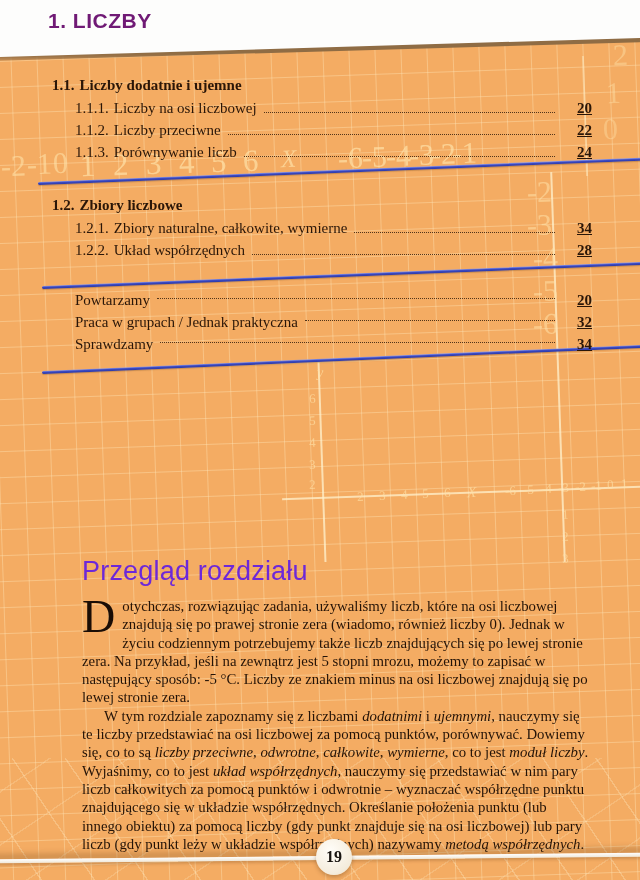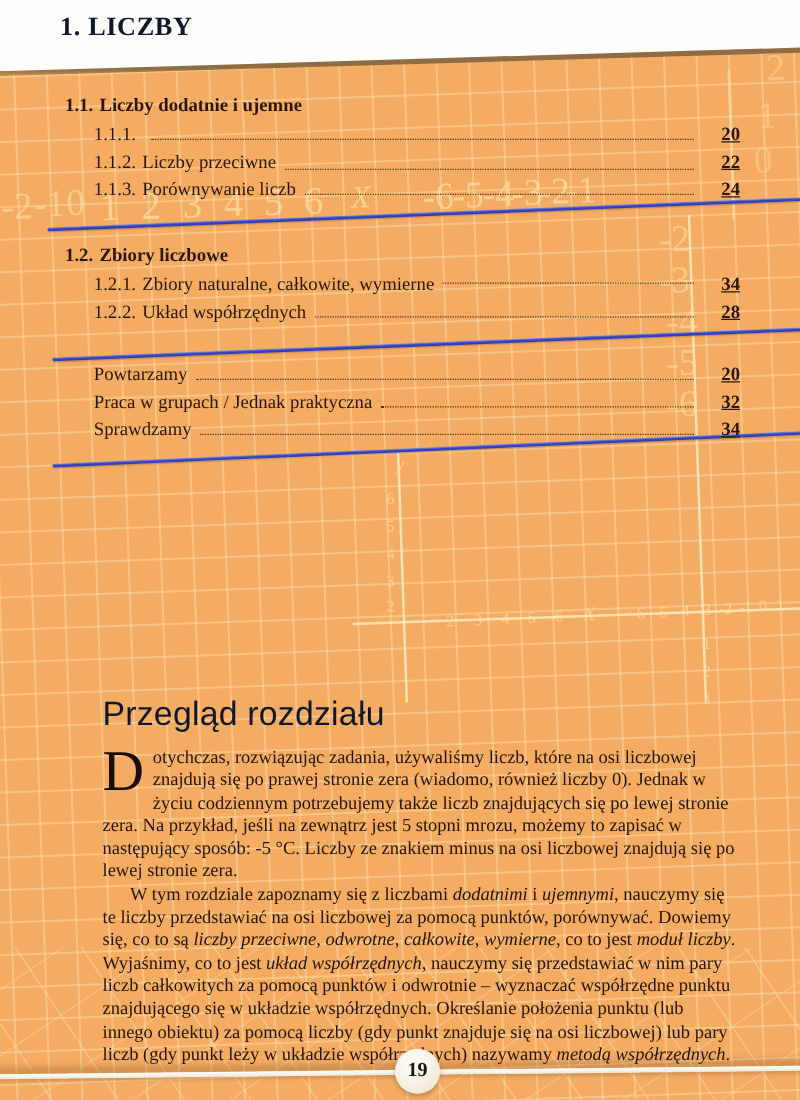--- a/index.html
+++ b/index.html
@@ -51,40 +51,40 @@
     clip-path:polygon(0 0,100% 0,100% 42px,0 61px);
     background:#8f6c44;filter:blur(3px);
   }
   .header-band{
     position:absolute;left:0;top:0;width:640px;height:60px;
     clip-path:polygon(0 0,100% 0,100% 38px,0 57px);
     background:#fdfdfc;
   }
   .chapter-title{
     position:absolute;left:48px;top:9px;
-    font-family:Liberation Serif, serif;font-weight:bold;
-    font-size:21px;letter-spacing:.5px;color:#0f172a;
+    font-family:Liberation Sans, sans-serif;font-weight:bold;
+    font-size:21px;letter-spacing:.5px;color:#701a75;
   }
   
   .toc-row{
     position:absolute;display:flex;align-items:baseline;
     font-size:15px;color:#2a1608;line-height:18px;
   }
   .toc-head{left:52px;font-weight:bold;}
   .toc-entry{left:75px;width:517px;}
-  .toc-extra{left:75px;width:517px;}
+  .toc-extra{left:75px;width:517px;align-items:center;}
   .toc-label{margin-right:5px;white-space:nowrap;}
   .toc-title{white-space:nowrap;}
   .dots{flex:1;border-bottom:1px dotted #53351a;margin:0 7px 3px 7px;min-width:20px;}
   .pg{width:30px;text-align:right;font-weight:bold;font-size:15px;white-space:nowrap;text-decoration:underline;}
   
   .overview-heading{
     position:absolute;left:82px;top:556px;
     font-family:"Liberation Sans",sans-serif;font-weight:500;
-    font-size:27px;color:#0f172a;letter-spacing:.2px;
+    font-size:27px;color:#6d28d9;letter-spacing:.2px;
   }
   .overview-body{
     position:absolute;left:82px;top:597px;width:508px;
     font-size:14.8px;line-height:18.3px;color:#241307;
   }
   .overview-body p{margin:0;}
   .dropcap{
     float:left;font-size:46px;line-height:37px;
     padding:1px 7px 0 0;color:#1a0d05;font-family:"Liberation Serif",serif;
   }
@@ -173,41 +173,42 @@
   <div class="header-shadow"></div>
   <div class="header-band"></div>
   <div class="chapter-title">1. LICZBY</div>
 
   <div class="toc-row toc-head" style="top:76px;">
     <span class="toc-label">1.1.</span>
     <span class="toc-title">Liczby dodatnie i ujemne</span>
   </div>
   <div class="toc-row toc-entry" style="top:99px;">
     <span class="toc-label">1.1.1.</span>
+    <span class="toc-title">Liczby na osi liczbowej</span>
     <span class="dots"></span>
     <span class="pg">20</span>
   </div>
-  <div class="toc-row toc-entry" style="top:121px;align-items:flex-end;">
+  <div class="toc-row toc-entry" style="top:121px;">
     <span class="toc-label">1.1.2.</span>
     <span class="toc-title">Liczby przeciwne</span>
     <span class="dots"></span>
     <span class="pg">22</span>
   </div>
   <div class="toc-row toc-entry" style="top:143px;">
     <span class="toc-label">1.1.3.</span>
     <span class="toc-title">Porównywanie liczb</span>
     <span class="dots"></span>
     <span class="pg">24</span>
   </div>
 
   <div class="toc-row toc-head" style="top:196px;">
     <span class="toc-label">1.2.</span>
     <span class="toc-title">Zbiory liczbowe</span>
   </div>
-  <div class="toc-row toc-entry" style="top:219px;align-items:center;">
+  <div class="toc-row toc-entry" style="top:219px;">
     <span class="toc-label">1.2.1.</span>
     <span class="toc-title">Zbiory naturalne, całkowite, wymierne</span>
     <span class="dots"></span>
     <span class="pg">34</span>
   </div>
   <div class="toc-row toc-entry" style="top:241px;">
     <span class="toc-label">1.2.2.</span>
     <span class="toc-title">Układ współrzędnych</span>
     <span class="dots"></span>
     <span class="pg">28</span>

